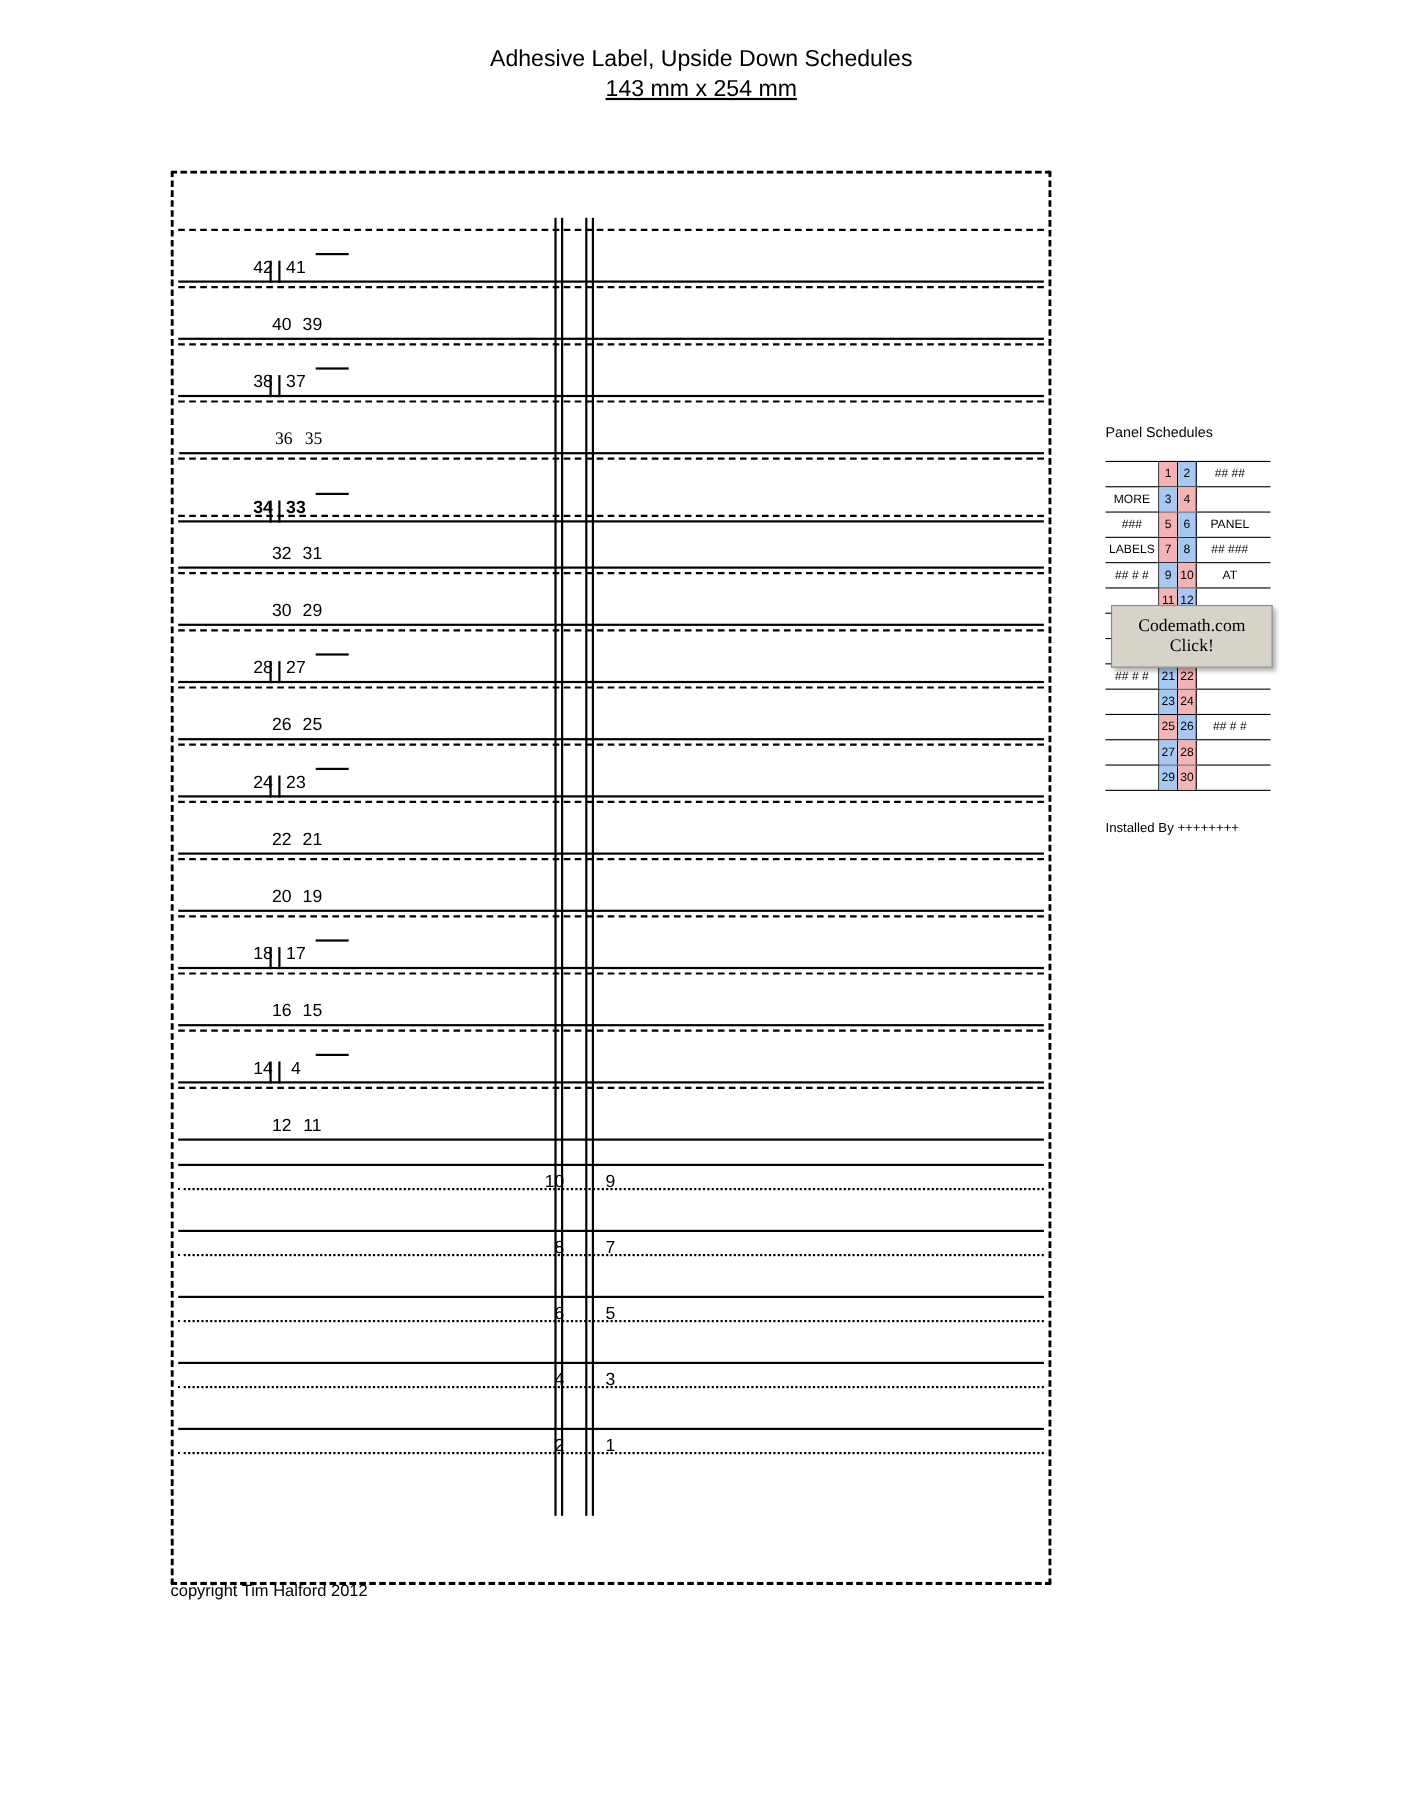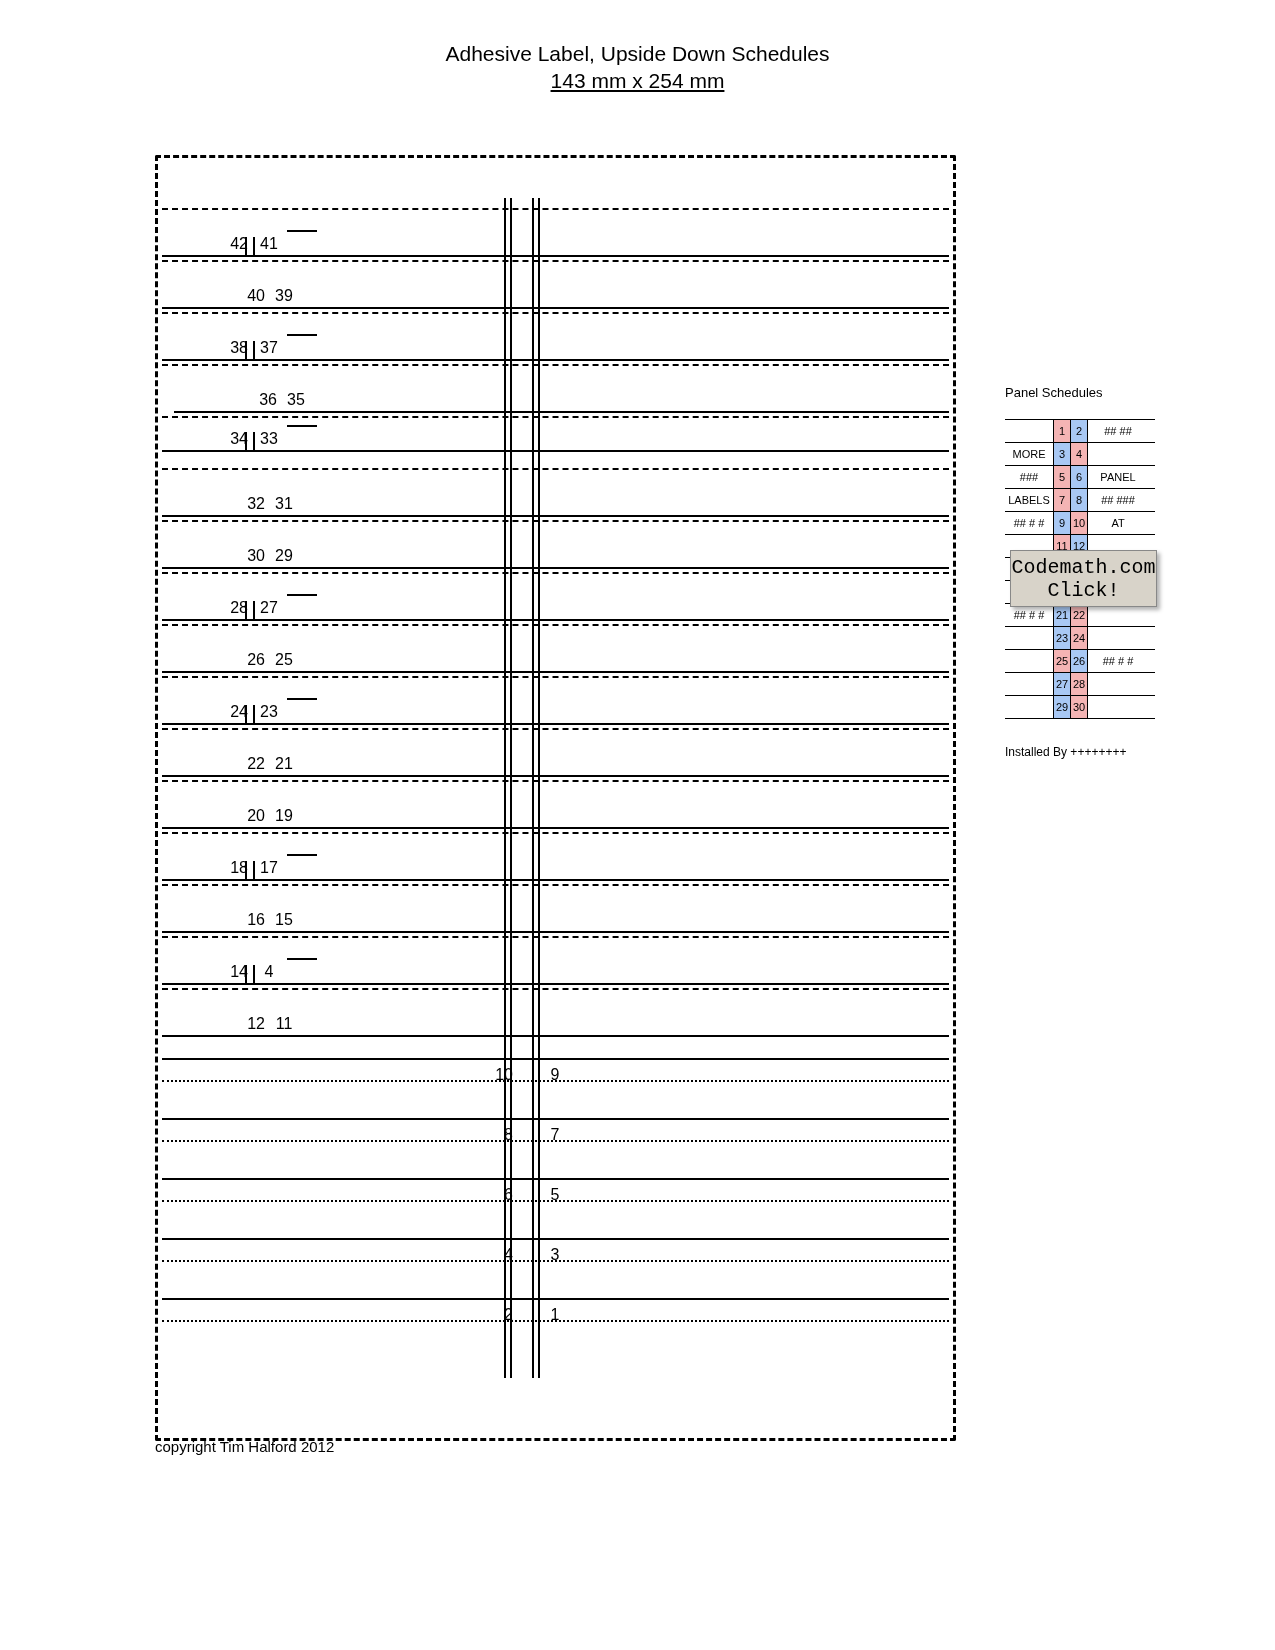--- a/index.html
+++ b/index.html
@@ -25,21 +25,21 @@
   .vbar.p1{left:83px}.vbar.p2{left:91px}
   .ftr{position:absolute;left:0;bottom:22px;width:100%;text-align:center;font-size:14px;font-weight:bold}
   .cpy{position:absolute;left:155px;top:1438px;font-size:15px}
   .legend{position:absolute;left:1005px;top:385px;width:150px;font-size:11px}
   .legend .title{font-size:13px;margin-bottom:19px}
   .lrow{height:22px;border-top:1px solid #000;display:flex}
   .lrow:last-child{border-bottom:1px solid #000}
   .lc{border-right:1px solid #000;display:flex;align-items:center;justify-content:center;overflow:hidden}
   .wL{width:48px}.wC{width:16px}.wR{width:60px}
   .red{background:#f4b4b4}.blue{background:#a8c8f4}
-  .promo{position:absolute;left:1010px;top:550px;width:145px;height:55px;background:#d8d3c9;border:1px solid #888;box-shadow:3px 3px 4px rgba(0,0,0,.3);display:flex;flex-direction:column;align-items:center;justify-content:center;font-size:20px;font-family:Liberation Mono, monospace}
+  .promo{position:absolute;left:1010px;top:550px;width:145px;height:55px;background:#d8d3c9;border:1px solid #888;box-shadow:3px 3px 4px rgba(0,0,0,.3);display:flex;flex-direction:column;align-items:center;justify-content:center;font-size:16px;font-family:Liberation Serif, serif}
   .inst{position:absolute;left:1005px;top:745px;font-size:12px}
 </style>
 </head>
 <body>
 
 <div class="page">
 
   <div class="hdr">
     <span>Adhesive Label, Upside Down Schedules</span>
     <span class="ul">143 mm x 254 mm</span>
@@ -78,29 +78,29 @@
           <div class="hline"></div>
           <div class="nL aL">38</div>
           <div class="nR aR">37</div>
           <div class="vbar p1"></div>
           <div class="vbar p2"></div>
           <div class="tickR" style="left: 125px;"></div>
         </div>
         <div class="srow" style="top: 156px; position: absolute; left: 0px; right: 0px;">
           <div class="dash"></div>
         </div>
-        <div class="srow" style="top: 182px; position: absolute; left: 12px; right: 0px;">
+        <div class="srow" style="top: 182px; position: absolute; left: 1px; right: 0px; font-family: Liberation Serif, serif;">
           <div class="hline"></div>
           <div class="nL bL">36</div>
           <div class="nR bR">35</div>
         </div>
         <div class="srow" style="top: 208px; position: absolute; left: 0px; right: 0px;">
           <div class="dash"></div>
         </div>
-        <div class="srow" style="top: 221px; position: absolute; left: 0px; right: 0px;">
+        <div class="srow" style="top: 244px; position: absolute; left: 0px; right: 0px; font-weight: bold;">
           <div class="hline"></div>
           <div class="nL aL">34</div>
           <div class="nR aR">33</div>
           <div class="vbar p1"></div>
           <div class="vbar p2"></div>
           <div class="tickR" style="left: 125px;"></div>
         </div>
         <div class="srow" style="top: 260px; position: absolute; left: 0px; right: 0px;">
           <div class="dash"></div>
         </div>

